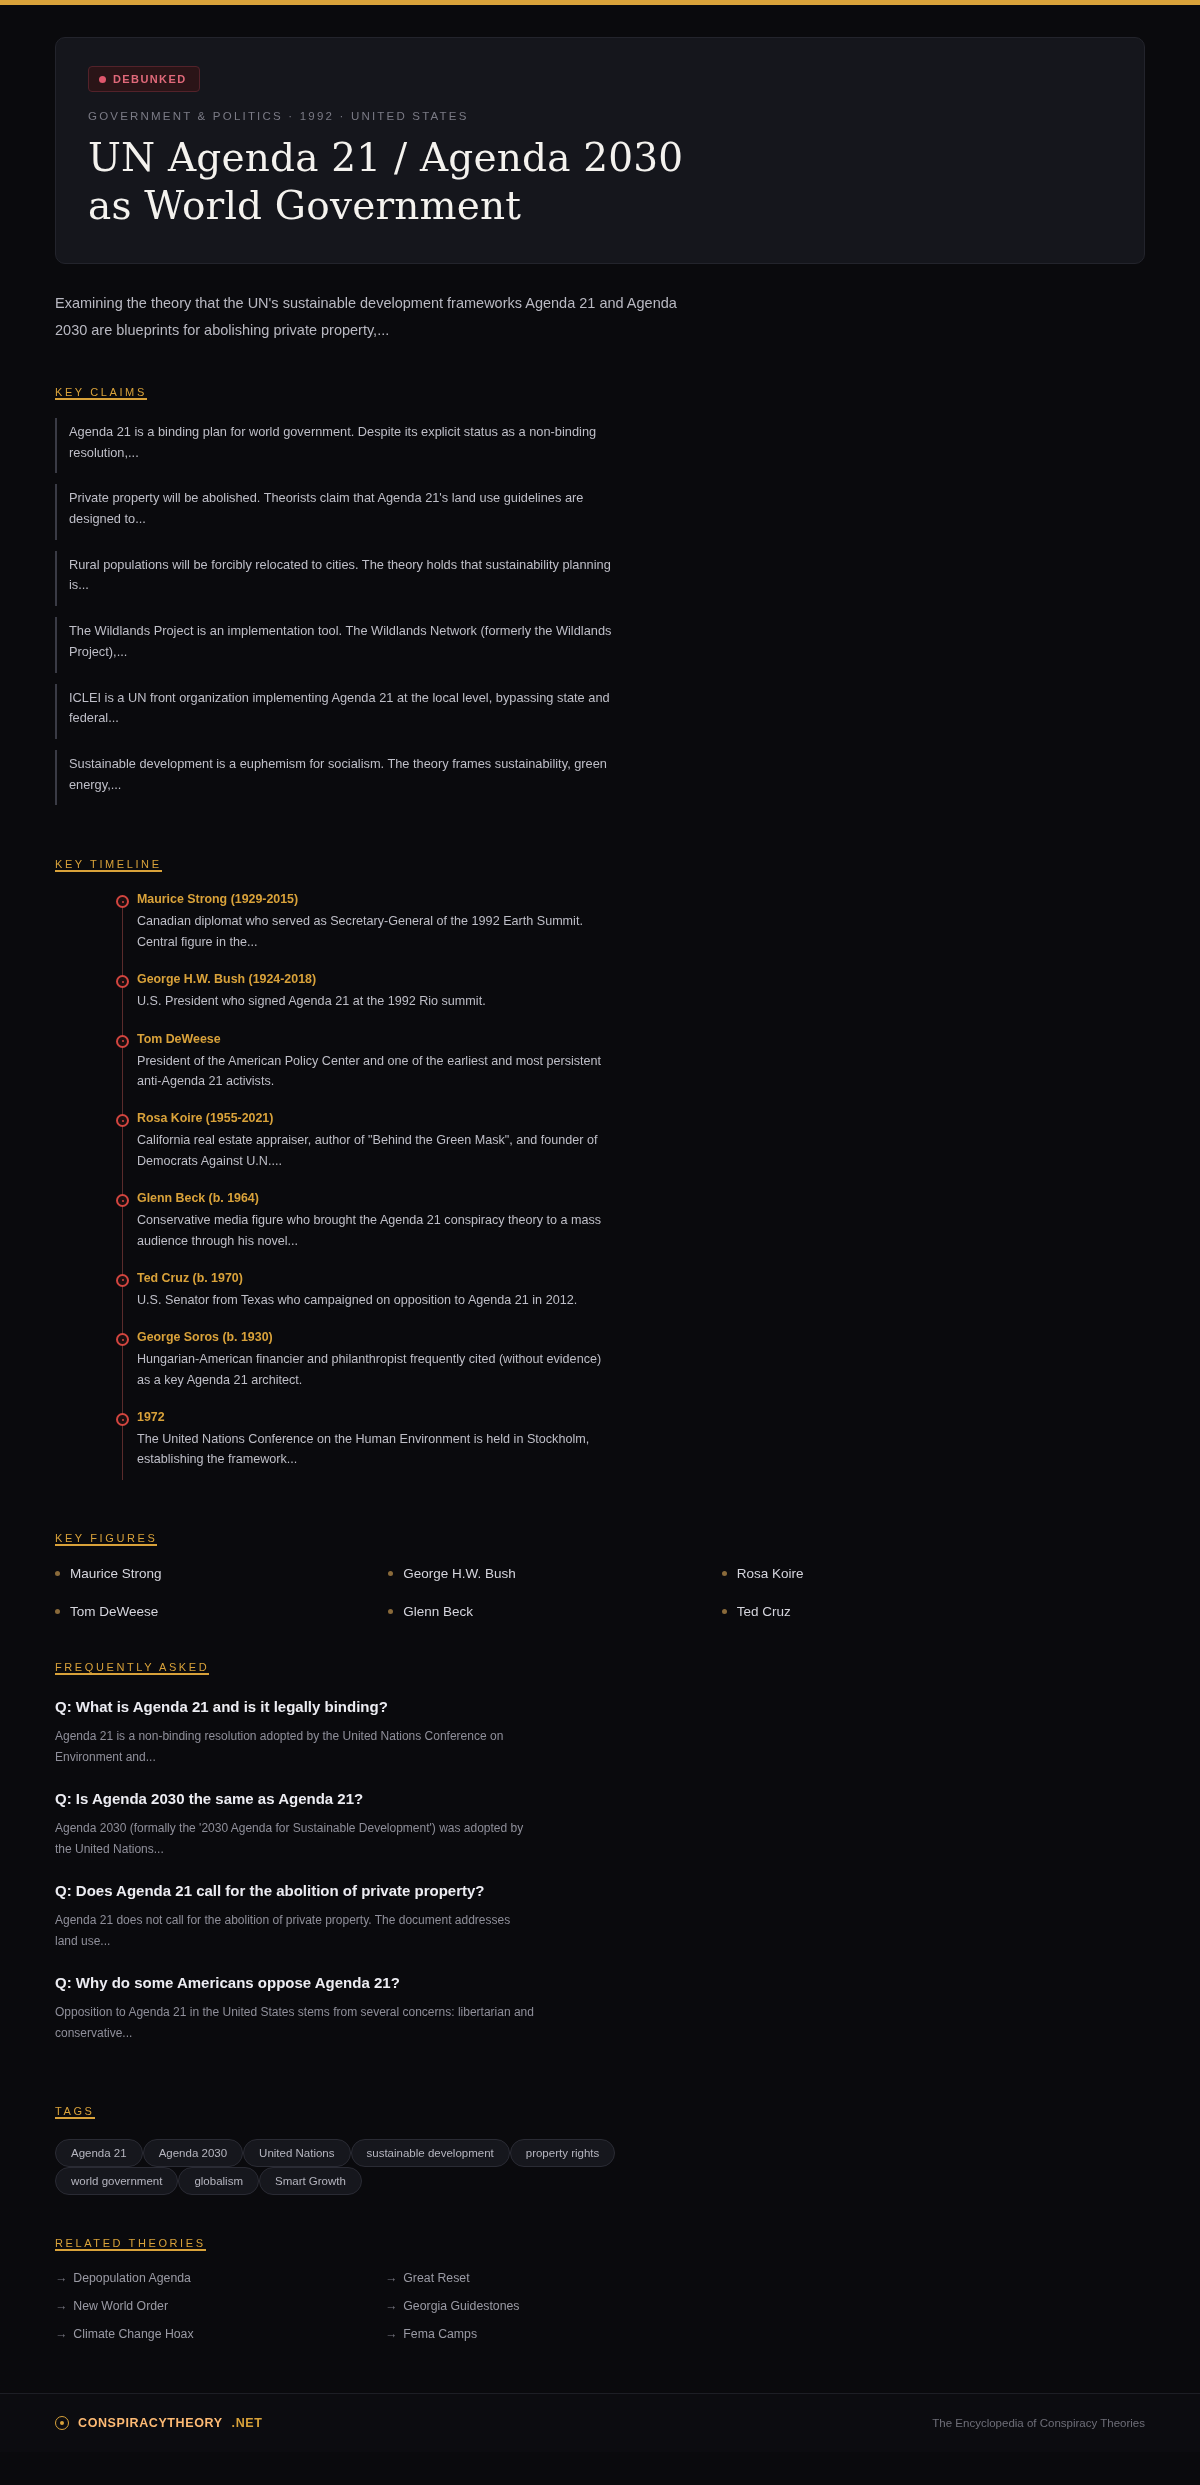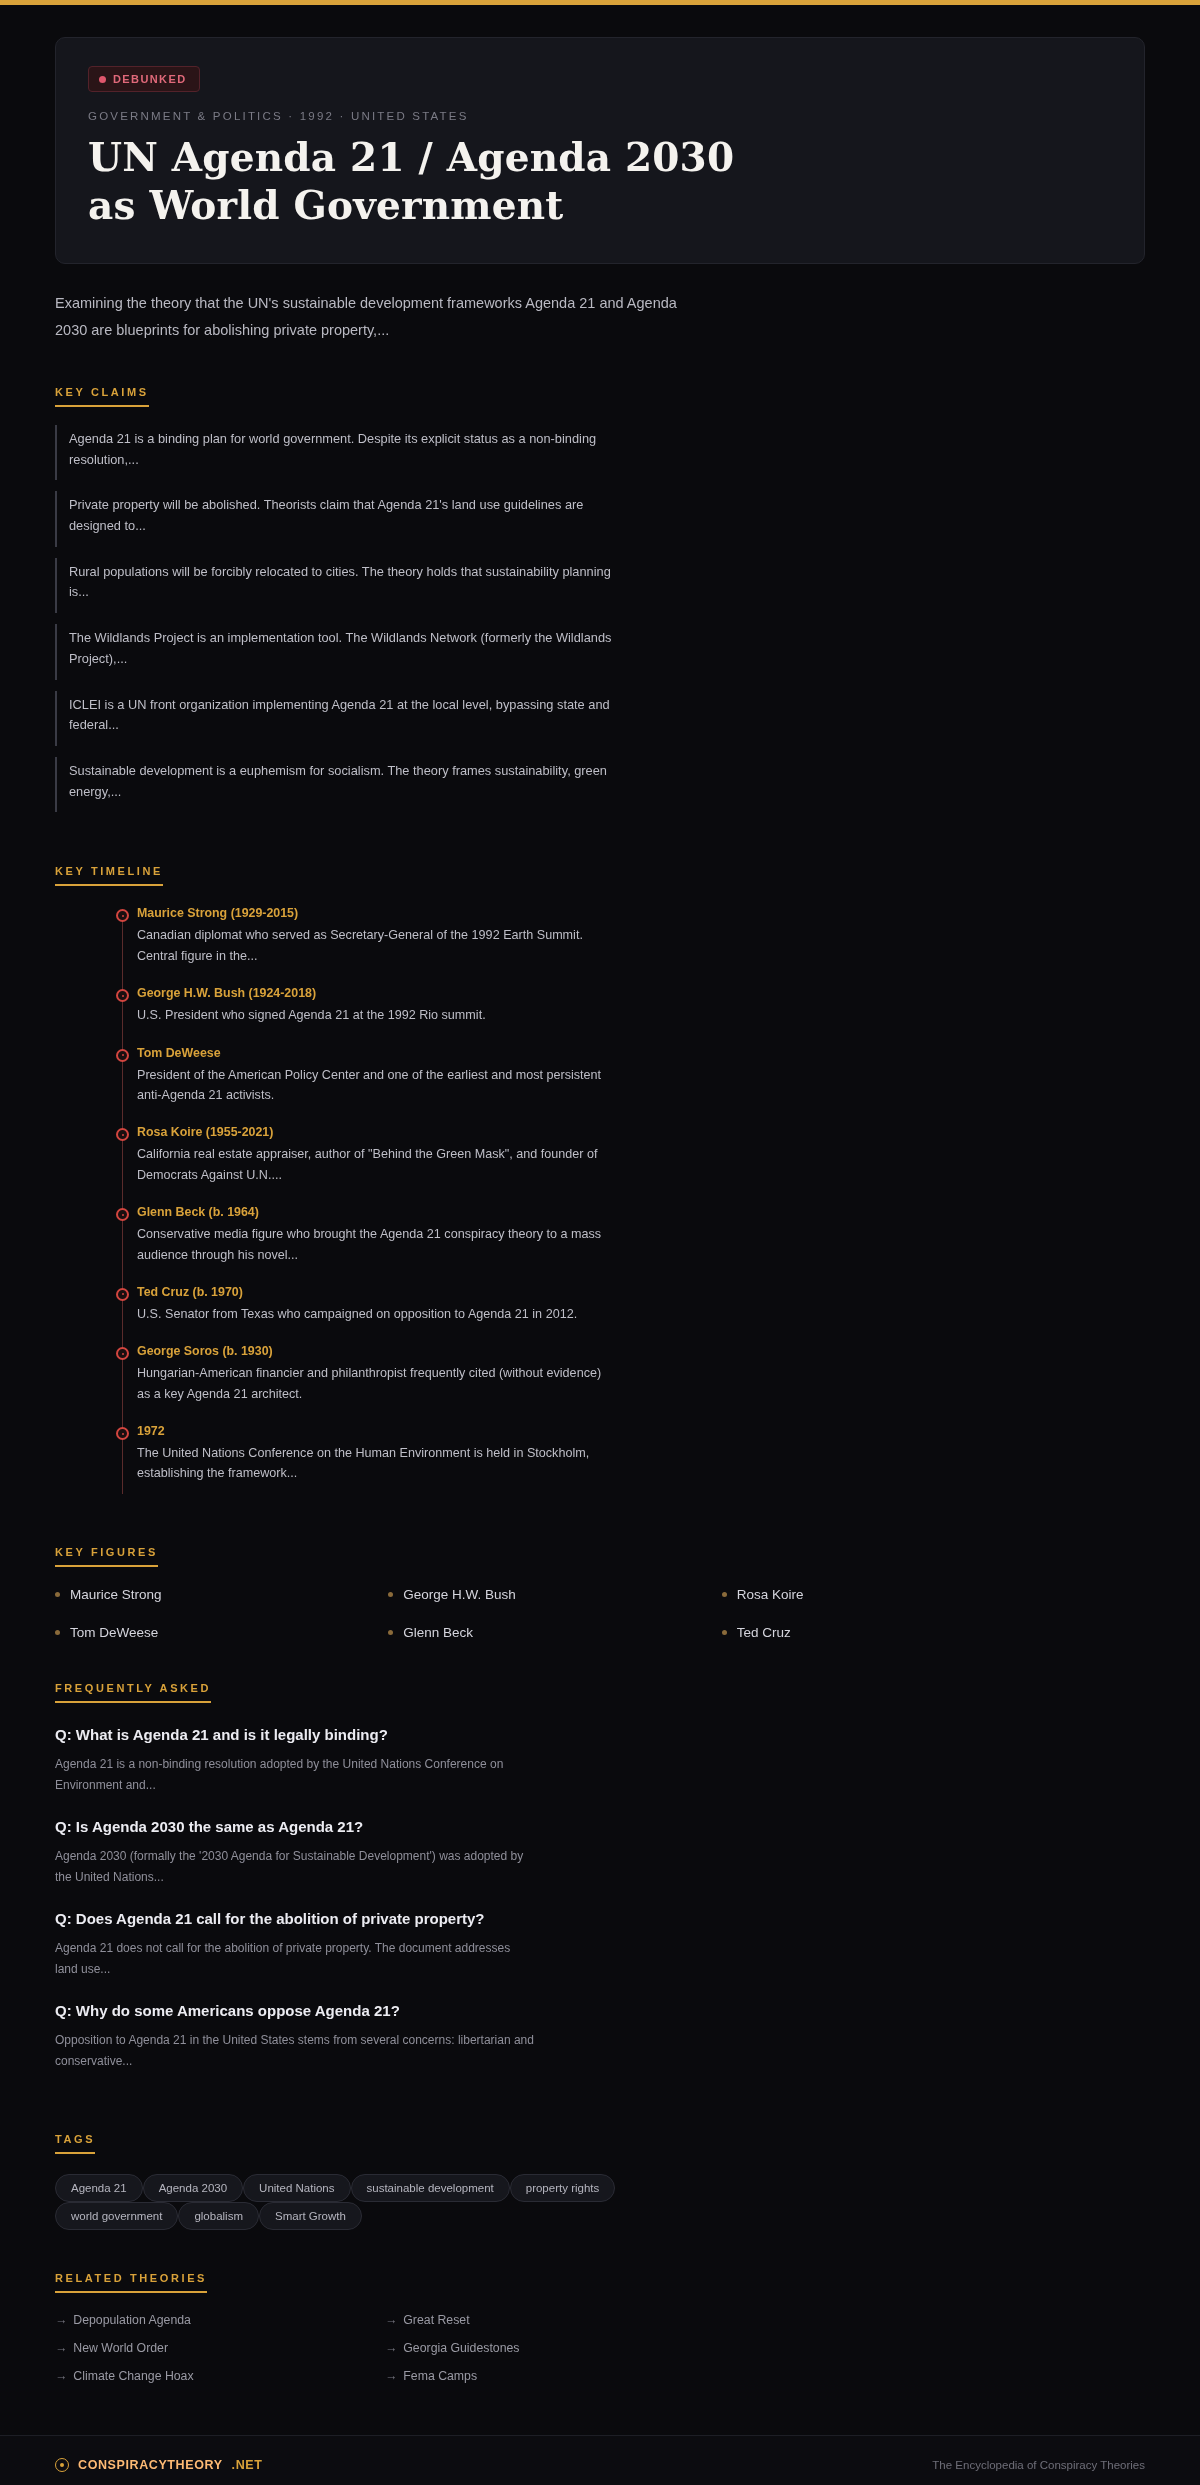--- a/index.html
+++ b/index.html
@@ -31,45 +31,45 @@
     padding:6px 12px 6px 10px; border-radius:4px;
   }
   .badge .dot { width:7px; height:7px; border-radius:50%; background:#e0576d; display:inline-block; }
   .meta {
     margin-top:18px;
     font-size:11.5px; letter-spacing:2.2px; color:#7b7b86; text-transform:uppercase;
   }
   h1.title {
     margin:12px 0 0 0;
     font-family:"DejaVu Serif", "Liberation Serif", serif;
-    font-weight:bold;
+    font-weight:normal;
     font-size:39px;
     line-height:1.22;
     color:#f4f2ee;
     letter-spacing:0.2px;
   }
 
   .summary {
     margin:26px 55px 0 55px;
     max-width:640px;
     font-size:14.5px;
     line-height:1.85;
     color:#b9b9c2;
   }
 
   .section { margin:0 55px; }
   .sec-head {
     margin-top:42px;
     font-size:11px;
     letter-spacing:2.6px;
     color:#d9a23a;
-    font-weight:bold;
+    font-weight:normal;
     text-transform:uppercase;
     display:inline-block;
-    padding-bottom:7px;
+    padding-bottom:0;
     border-bottom:2px solid #d9a23a;
   }
 
   
   .claims { margin-top:18px; }
   .claim {
     border-left:2px solid #3a3b45;
     padding:4px 0 10px 12px;
     margin-bottom:11px;
     max-width:560px;

